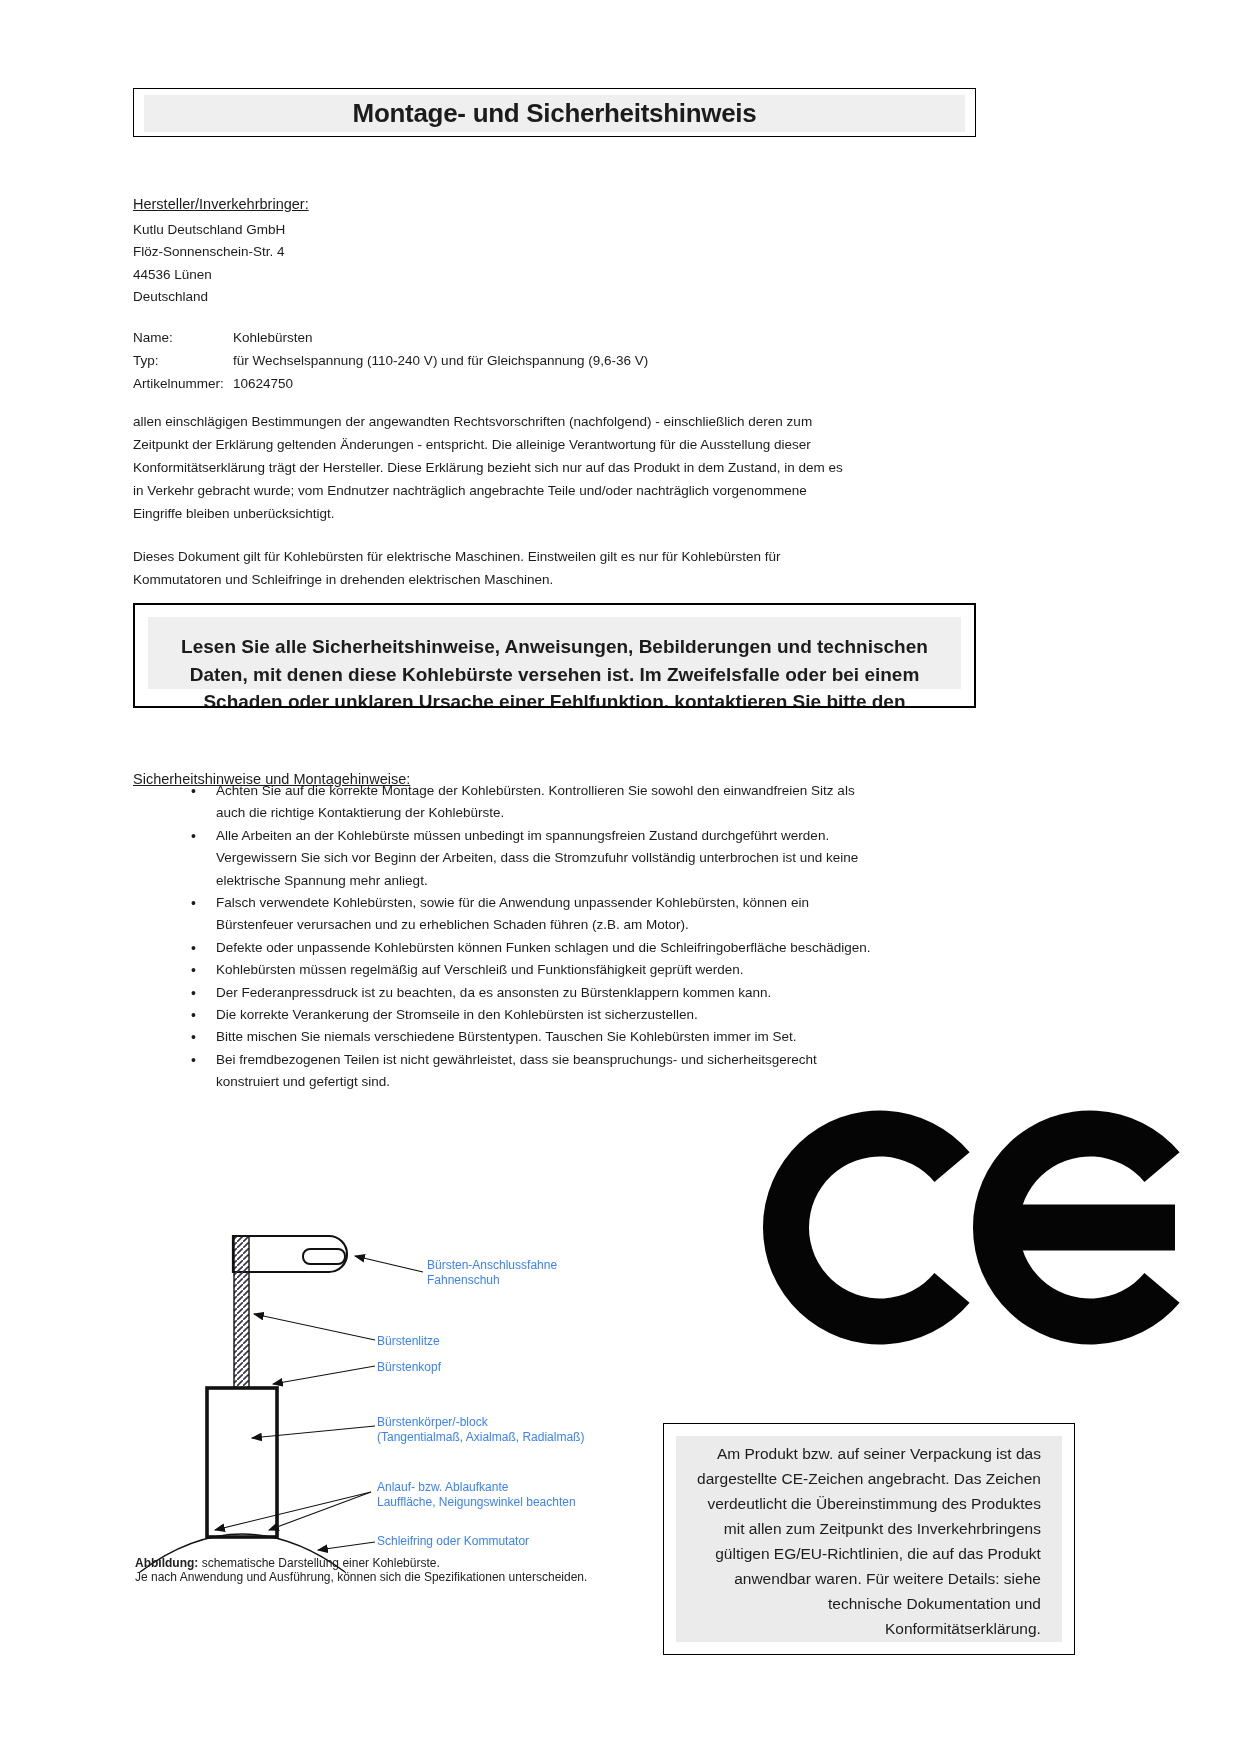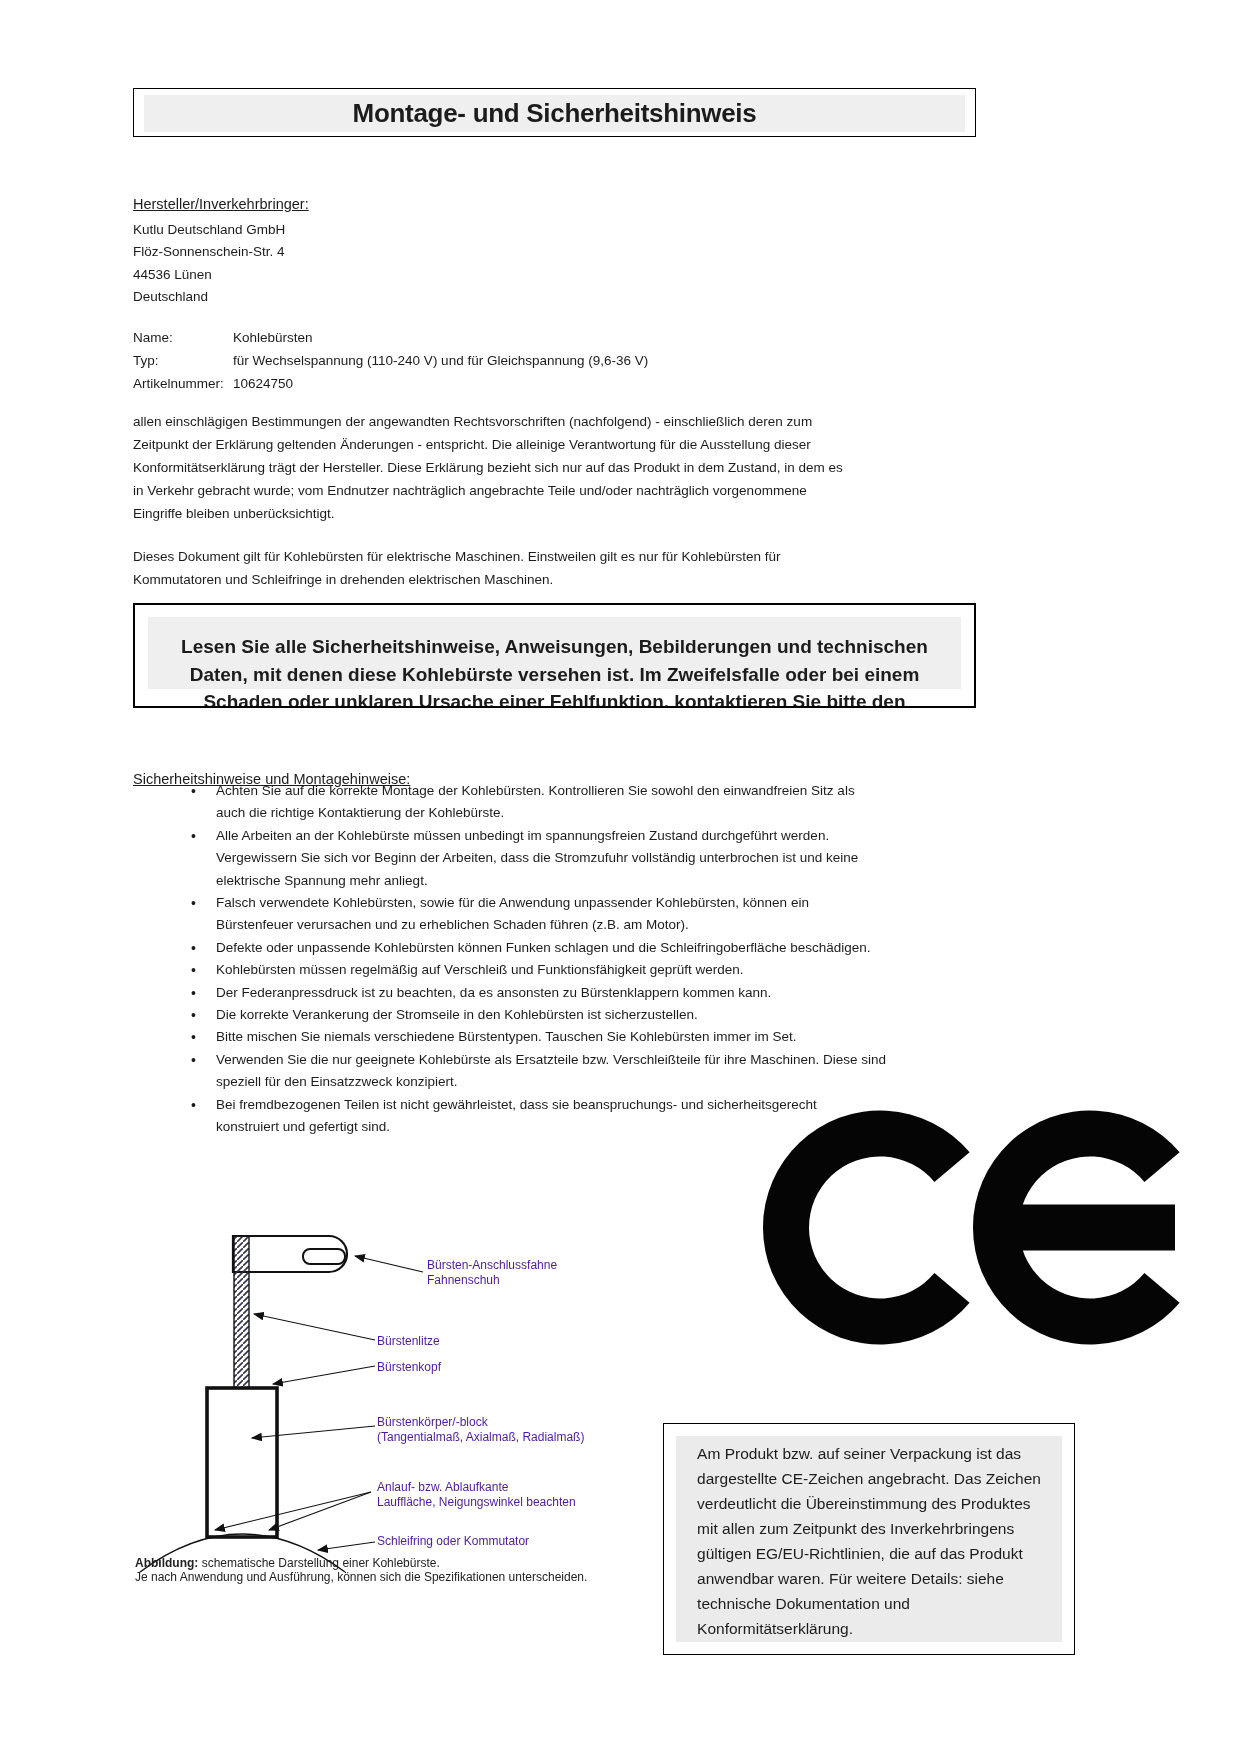--- a/index.html
+++ b/index.html
@@ -29,30 +29,30 @@
               text-align:center;font-size:19px;font-weight:700;line-height:27.5px;
               white-space:pre-line;padding-top:16px;box-sizing:border-box;}
 
   
   .bullets{left:133px;top:764px;width:900px;margin:16px;padding:0;list-style:none;}
   .bullets li{position:relative;padding-left:67px;font-size:13.5px;line-height:22.4px;white-space:pre-line;}
   .bullets li::before{content:"\2022";position:absolute;left:42px;top:0;font-size:14px;}
 
   
   .figure-wrap{left:135px;top:1230px;width:520px;height:372px;}
-  .fig-label{position:absolute;font-size:12px;line-height:14.5px;color:#4c1d95;white-space:pre-line;}
+  .fig-label{position:absolute;font-size:12px;line-height:14.5px;color:#3b82f6;white-space:pre-line;}
   .fig-caption{position:absolute;left:0;top:326px;font-size:12px;line-height:14px;color:#222;}
   .fig-caption b{font-weight:700;}
 
   
   .ce-logo{left:760px;top:1105px;width:460px;height:245px;}
   .ce-box{left:663px;top:1423px;width:412px;height:232px;border:1.6px solid #000;box-sizing:border-box;}
   .ce-box-inner{position:absolute;left:12px;right:12px;top:12px;bottom:12px;background:#ebebeb;
                 display:flex;align-items:flex-start;justify-content:center;}
-  .ce-box-text{font-size:15.5px;line-height:25px;text-align:left;white-space:pre-line;padding-top:5px;}
+  .ce-box-text{font-size:15.5px;line-height:25px;text-align:right;white-space:pre-line;padding-top:5px;}
 </style>
 </head>
 <body>
 
 <div id="page">
 
   <div class="abs title-box">
     <div class="title-inner">
       <span>Montage- und Sicherheitshinweis</span>
     </div>
@@ -100,22 +100,20 @@
     <li>Alle Arbeiten an der Kohlebürste müssen unbedingt im spannungsfreien Zustand durchgeführt werden.
 Vergewissern Sie sich vor Beginn der Arbeiten, dass die Stromzufuhr vollständig unterbrochen ist und keine
 elektrische Spannung mehr anliegt.</li>
     <li>Falsch verwendete Kohlebürsten, sowie für die Anwendung unpassender Kohlebürsten, können ein
 Bürstenfeuer verursachen und zu erheblichen Schaden führen (z.B. am Motor).</li>
     <li>Defekte oder unpassende Kohlebürsten können Funken schlagen und die Schleifringoberfläche beschädigen.</li>
     <li>Kohlebürsten müssen regelmäßig auf Verschleiß und Funktionsfähigkeit geprüft werden.</li>
     <li>Der Federanpressdruck ist zu beachten, da es ansonsten zu Bürstenklappern kommen kann.</li>
     <li>Die korrekte Verankerung der Stromseile in den Kohlebürsten ist sicherzustellen.</li>
     <li>Bitte mischen Sie niemals verschiedene Bürstentypen. Tauschen Sie Kohlebürsten immer im Set.</li>
-    <li>Verwenden Sie die nur geeignete Kohlebürste als Ersatzteile bzw. Verschleißteile für ihre Maschinen. Diese sind
-speziell für den Einsatzzweck konzipiert.</li>
     <li>Bei fremdbezogenen Teilen ist nicht gewährleistet, dass sie beanspruchungs- und sicherheitsgerecht
 konstruiert und gefertigt sind.</li>
   </ul>
 
   <div class="abs figure-wrap">
     <svg width="520" height="360" viewBox="0 0 520 360">
       <defs>
         <pattern id="hatch" width="6" height="6" patternUnits="userSpaceOnUse">
           <path d="M0,6 L6,0" stroke="#33334d" stroke-width="1.6"></path>
         </pattern>

